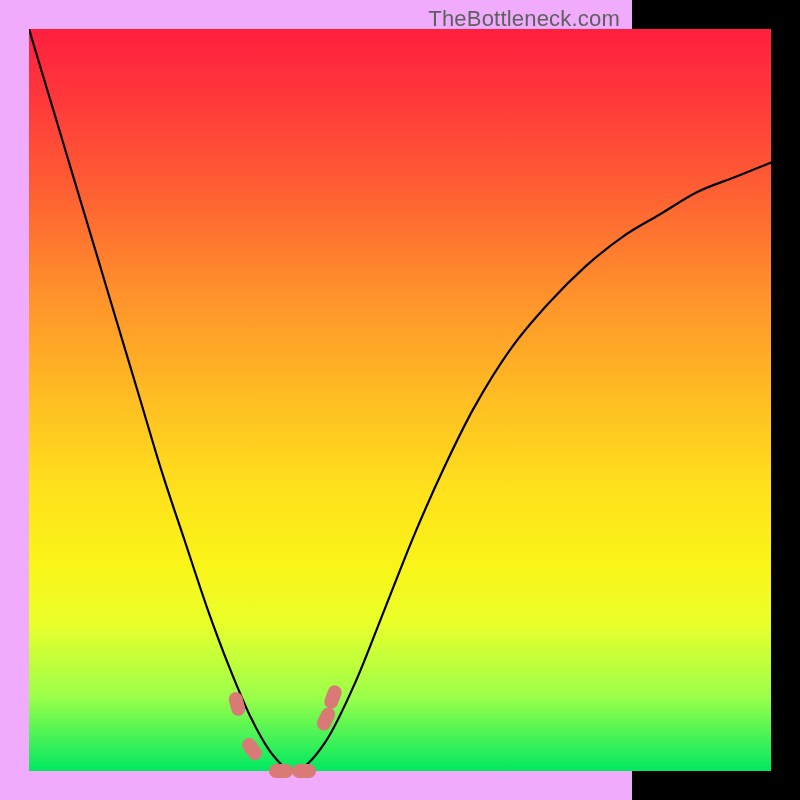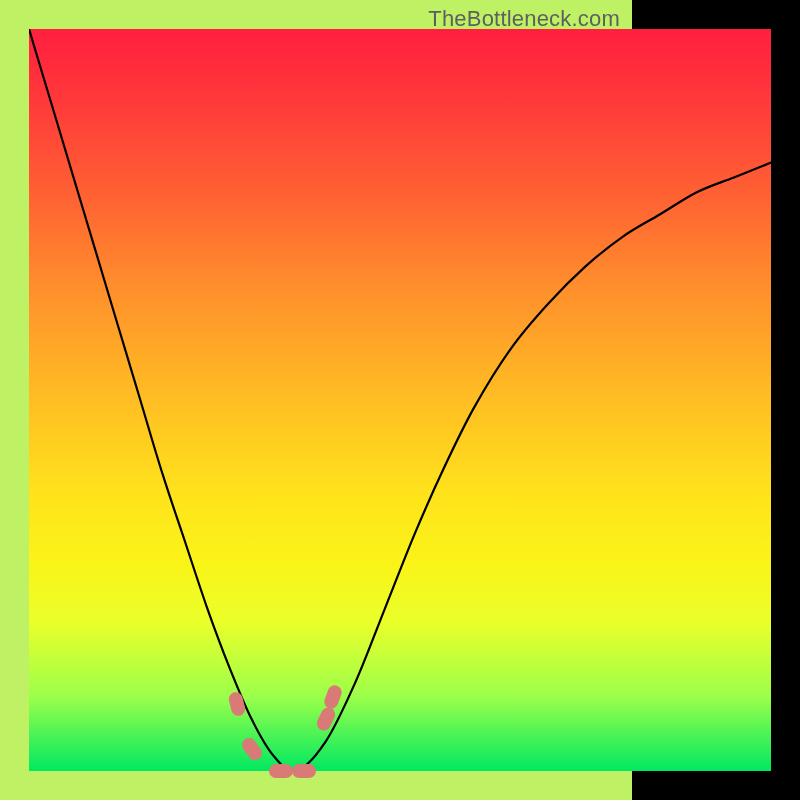--- a/index.html
+++ b/index.html
@@ -8,21 +8,21 @@
     width: 800px;
     height: 800px;
     overflow: hidden;
     background: #000;
     font-family: Arial, Helvetica, sans-serif;
   }
   .frame {
     position: relative;
     width: 632px;
     height: 800px;
-    background: #bef264;
+    background: #f0abfc;
   }
   .plot-area {
     position: absolute;
     left: 29px;
     top: 29px;
     width: 742px;
     height: 742px;
     
     background: linear-gradient(to bottom,
       #ff1f3e 0%,

